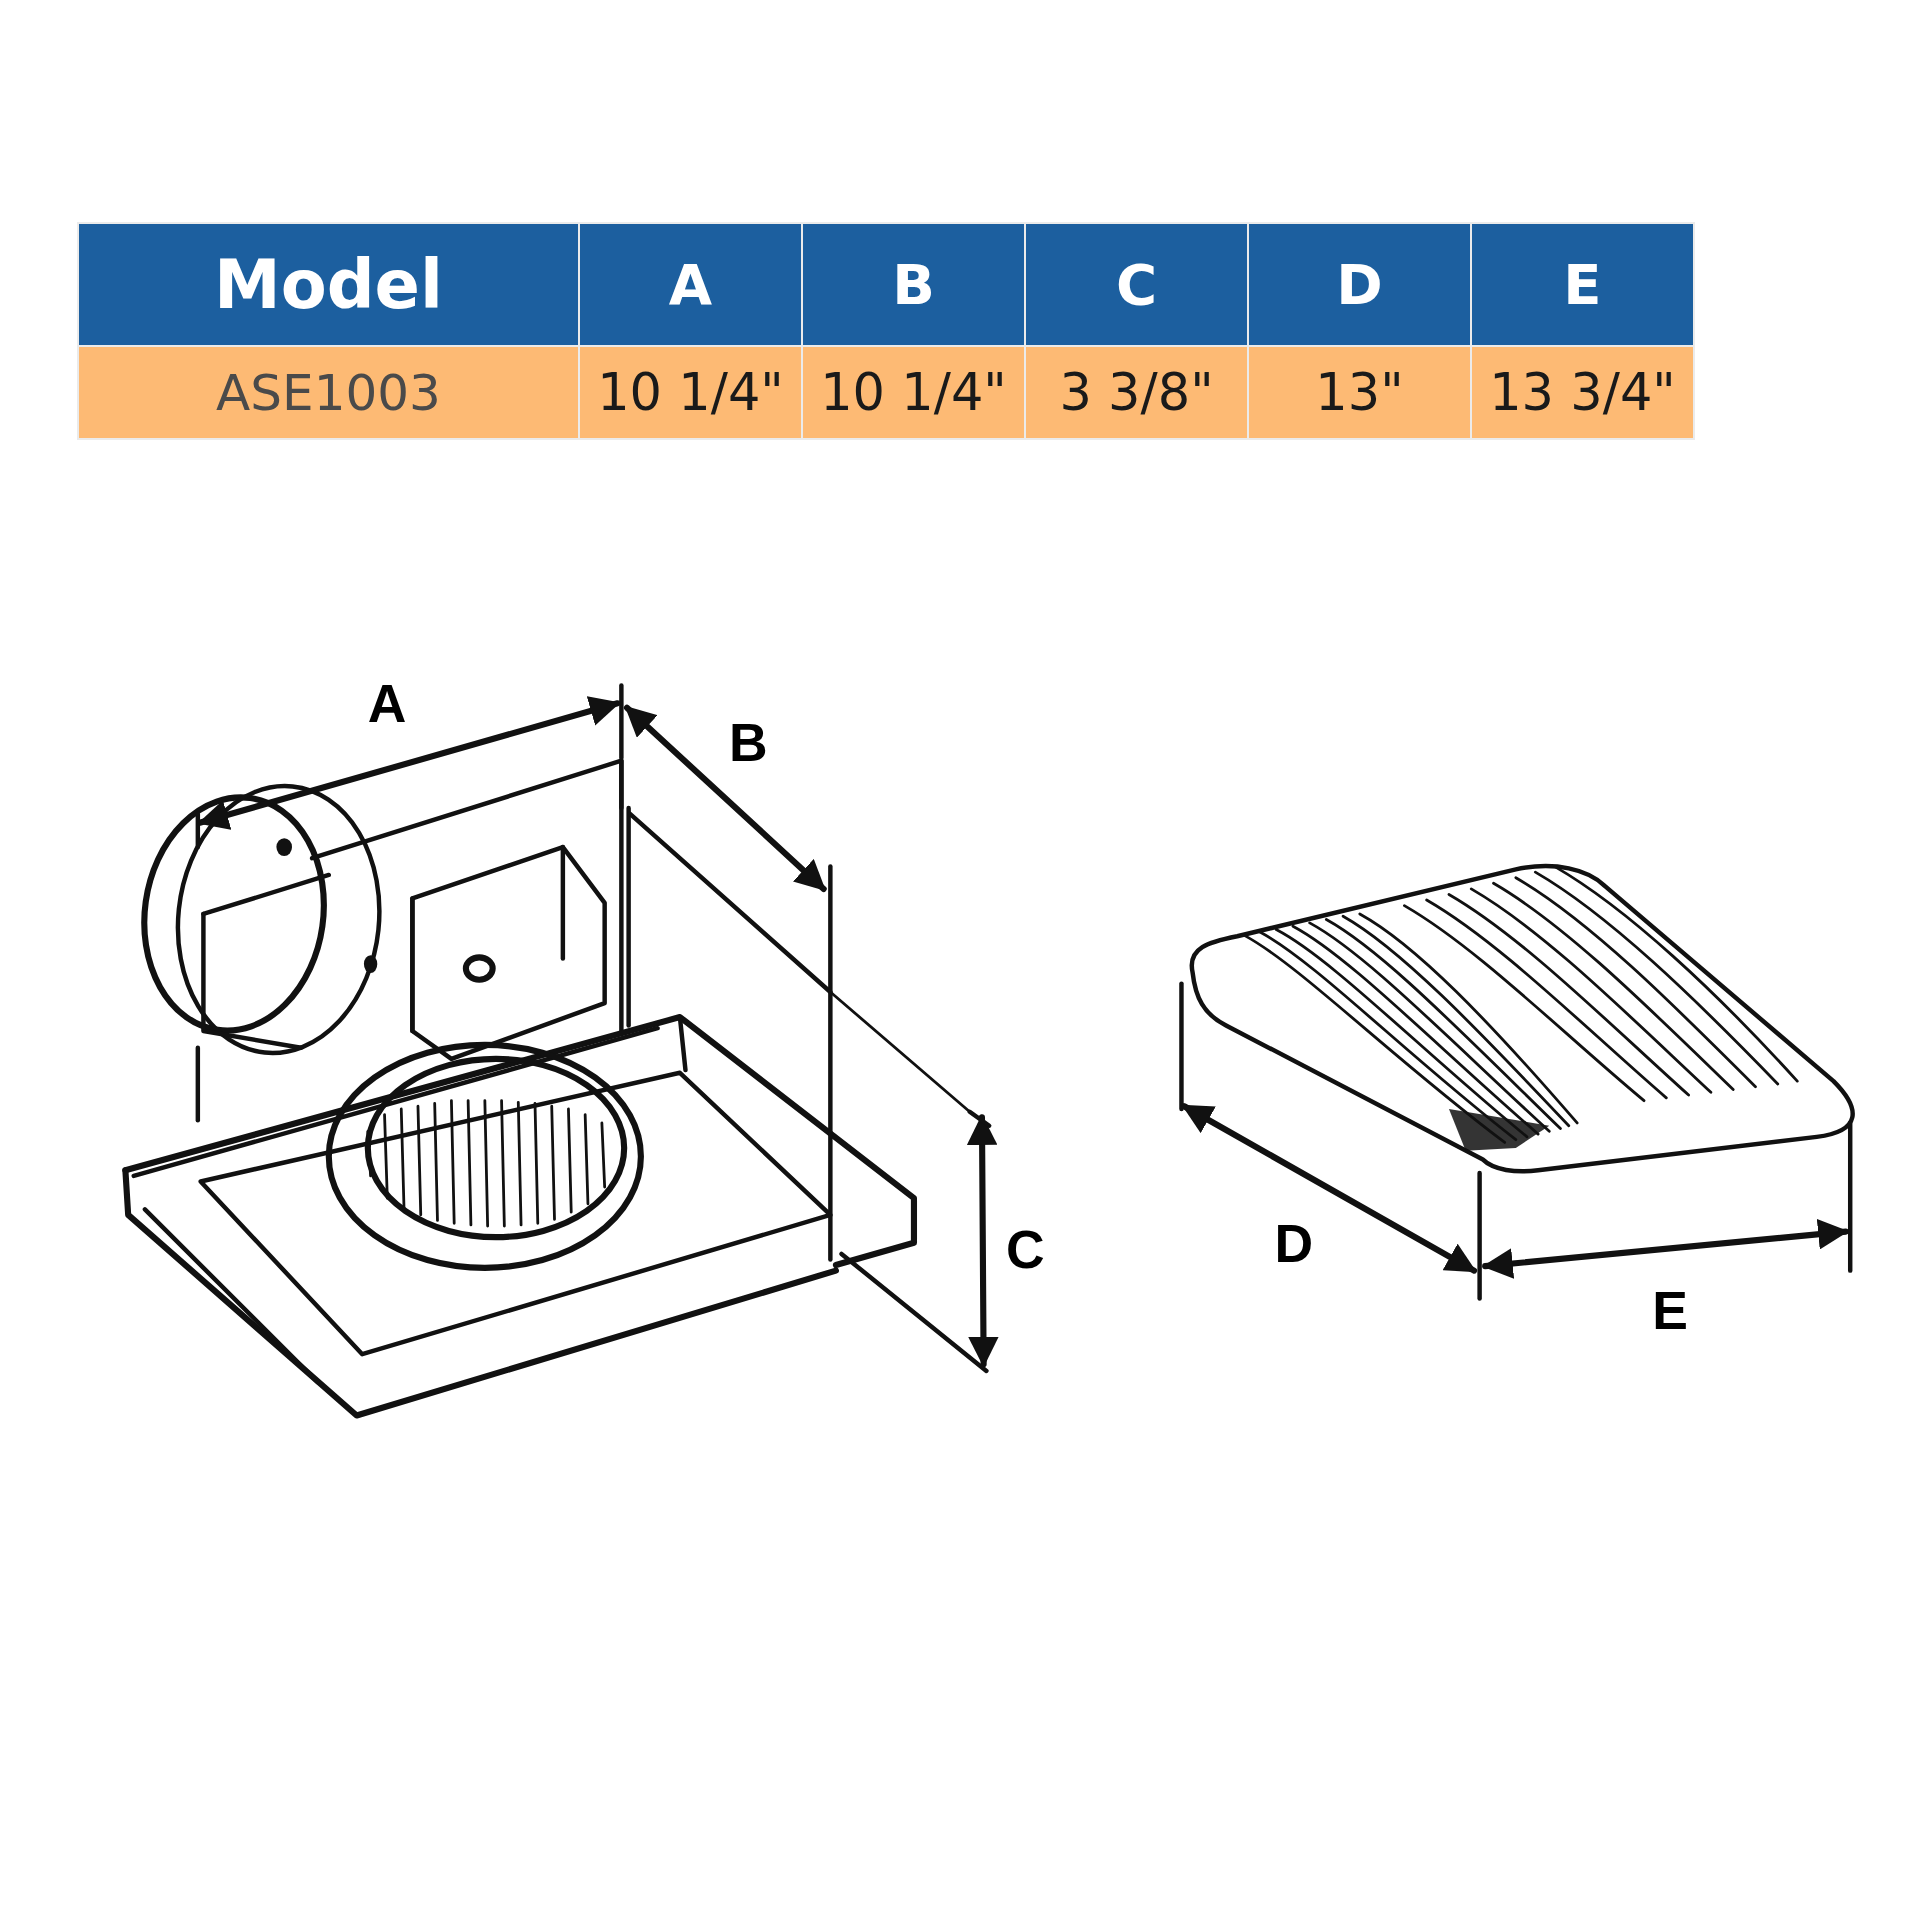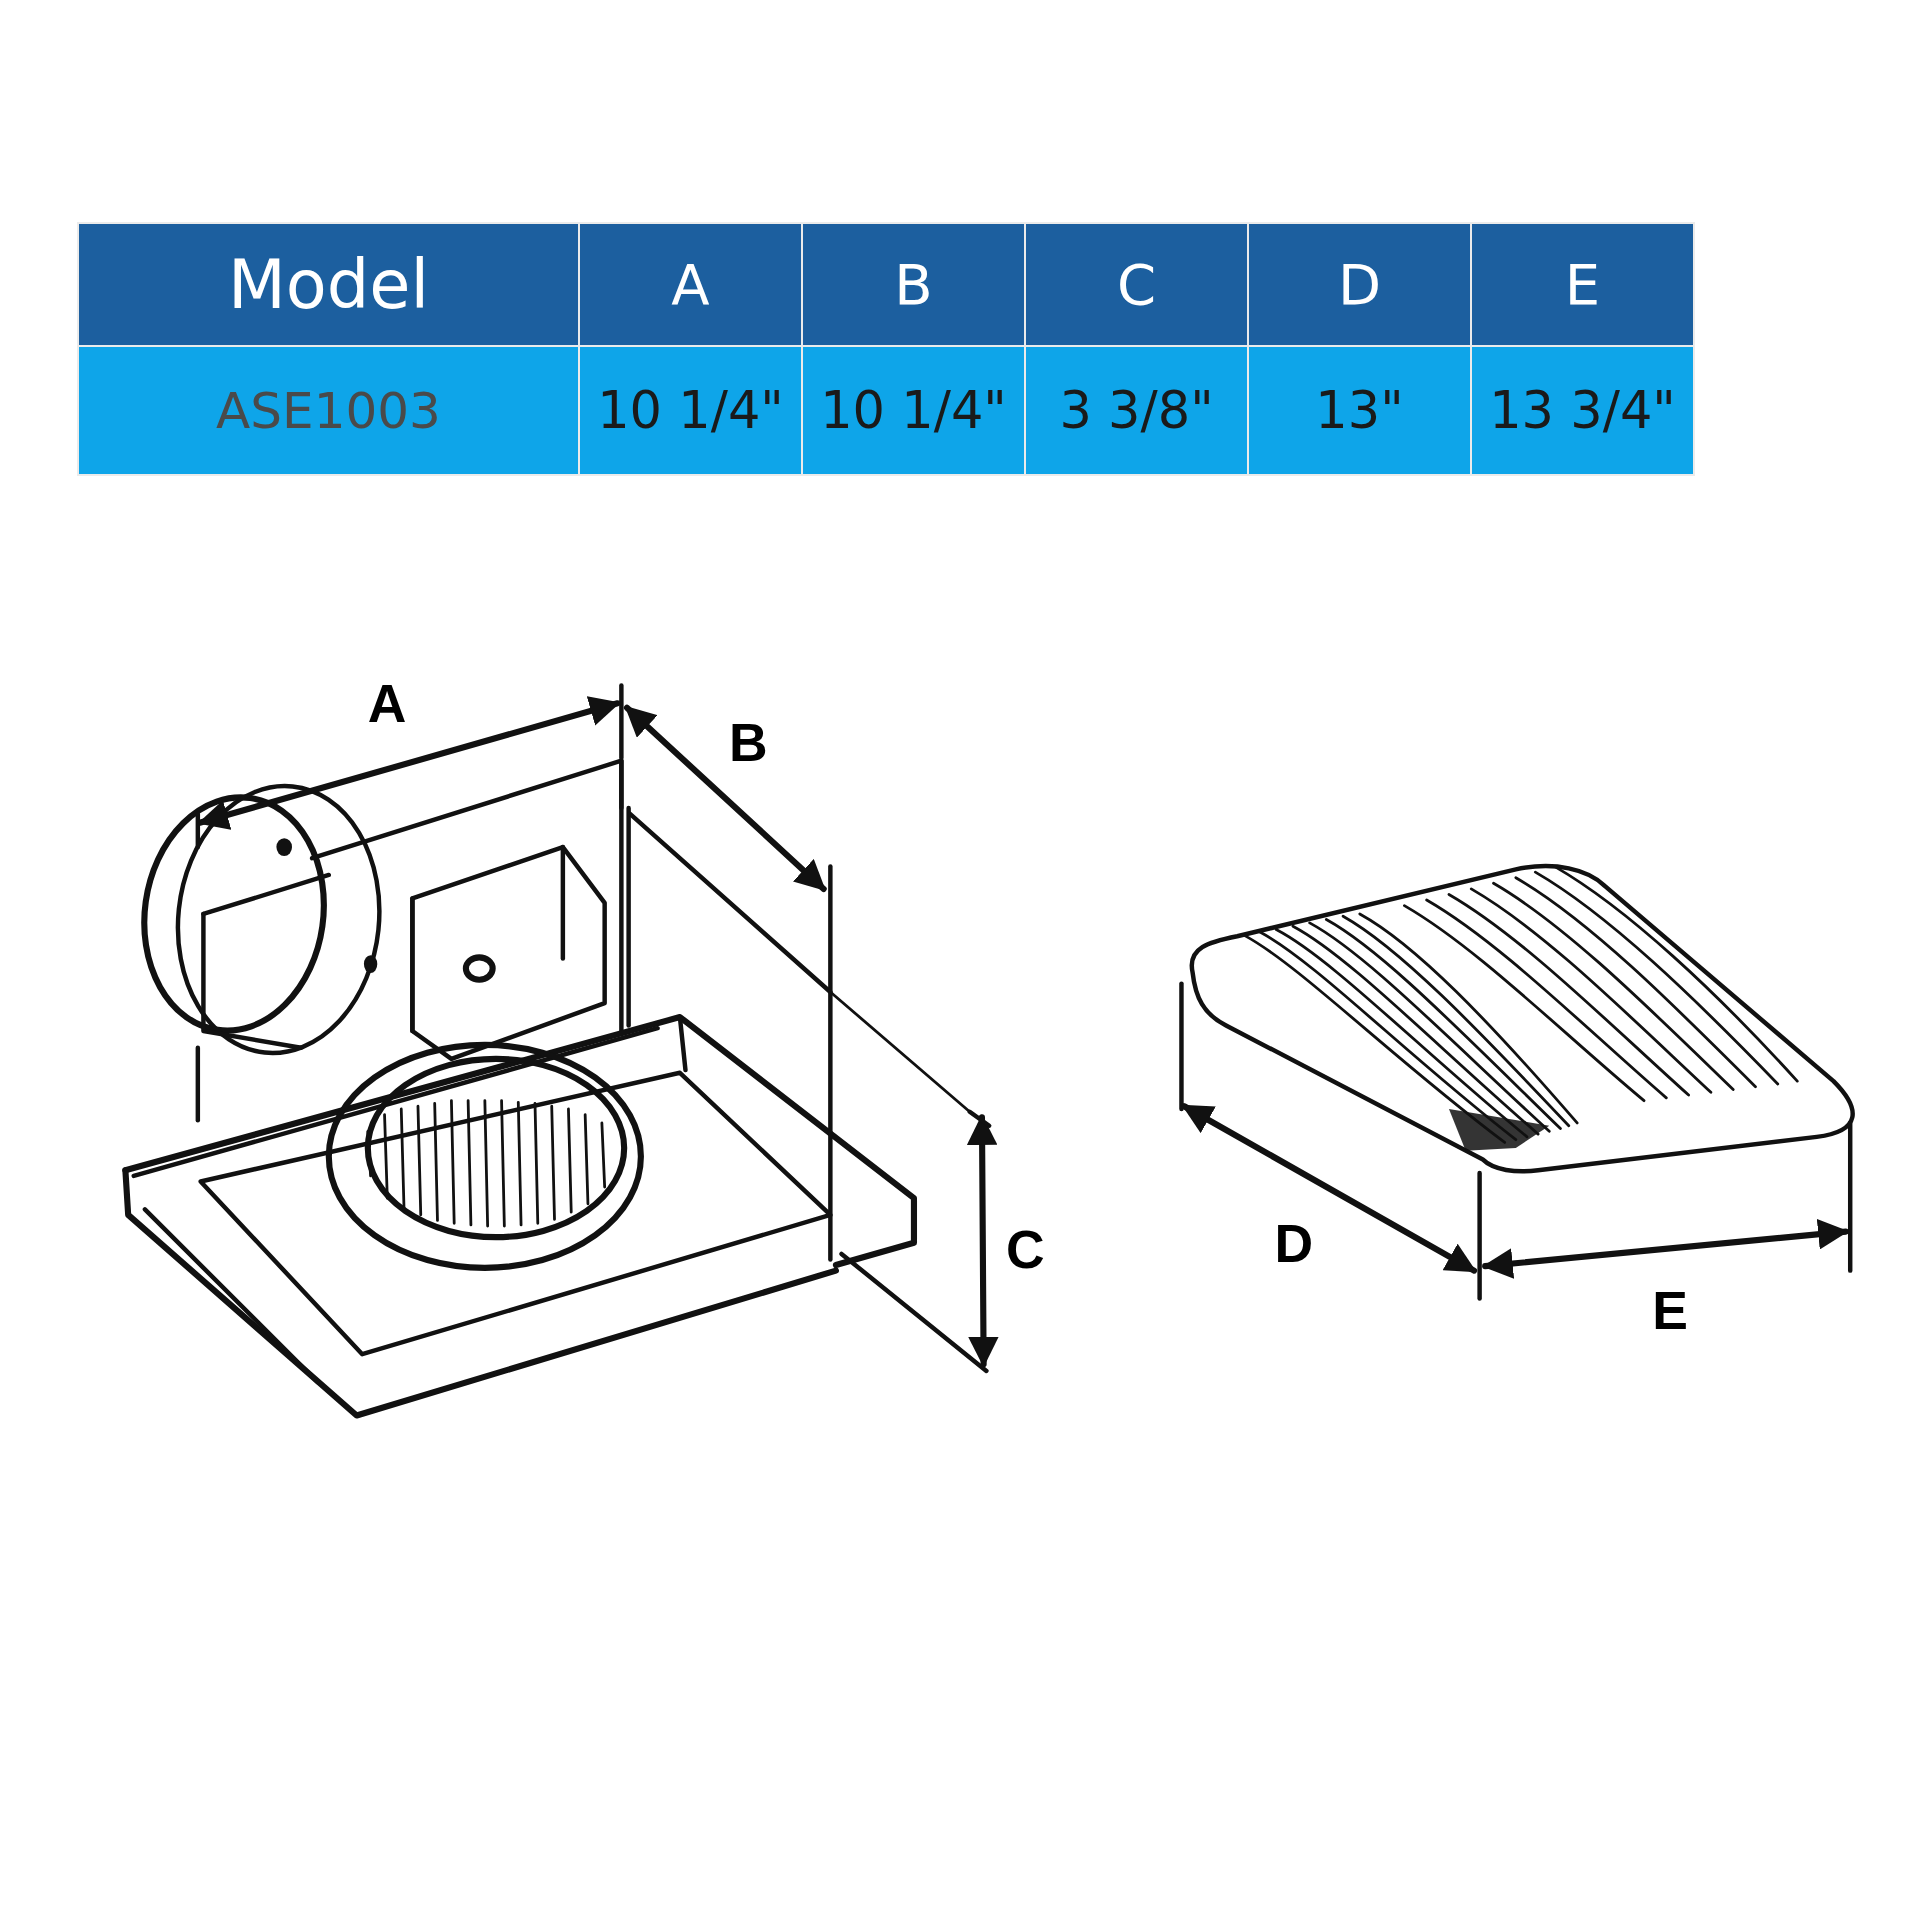--- a/index.html
+++ b/index.html
@@ -3,24 +3,24 @@
 <meta charset="utf-8">
 <style>
   html, body { margin: 0; padding: 0; background: #ffffff; }
   body { width: 1926px; height: 1926px; position: relative; overflow: hidden; font-family: "DejaVu Sans", sans-serif; }
   .spec-table {
     position: absolute; left: 77px; top: 222px;
     border-collapse: separate; border-spacing: 2.2px;
     background: #ebebeb;
   }
   .spec-table td, .spec-table th { padding: 0; text-align: center; vertical-align: middle; }
-  .hdr { background: #1c5f9f; color: #ffffff; height: 121px; font-weight: normal; }
+  .hdr { background: #1c5f9f; color: #ffffff; height: 121px; font-weight: bold; }
   .hdr-model { font-size: 67px; }
   .hdr-letter { font-size: 56px; }
-  .val { background: #0ea5e9; height: 127px; color: #1a1a1a; font-size: 51px; }
+  .val { background: #fdba74; height: 91px; color: #1a1a1a; font-size: 51px; }
   .val-model { color: #4a4a4a; font-size: 50px; }
   .c0 { width: 499px; } .c1 { width: 221px; } .c2 { width: 221px; } .c3 { width: 221px; } .c4 { width: 221px; } .c5 { width: 221px; }
   .diagram { position: absolute; left: 0; top: 0; }
   .dim-label { font-family: "Liberation Sans", sans-serif; font-weight: bold; font-size: 96px; fill: #000; }
   .ln { stroke: #111; stroke-width: 8; fill: none; stroke-linecap: round; stroke-linejoin: round; }
   .ln-thin { stroke: #111; stroke-width: 5; fill: none; stroke-linecap: round; }
   .ln-thick { stroke: #111; stroke-width: 11; fill: none; stroke-linecap: round; stroke-linejoin: round; }
   .fill-dark { fill: #111; }
 </style>
 </head>

